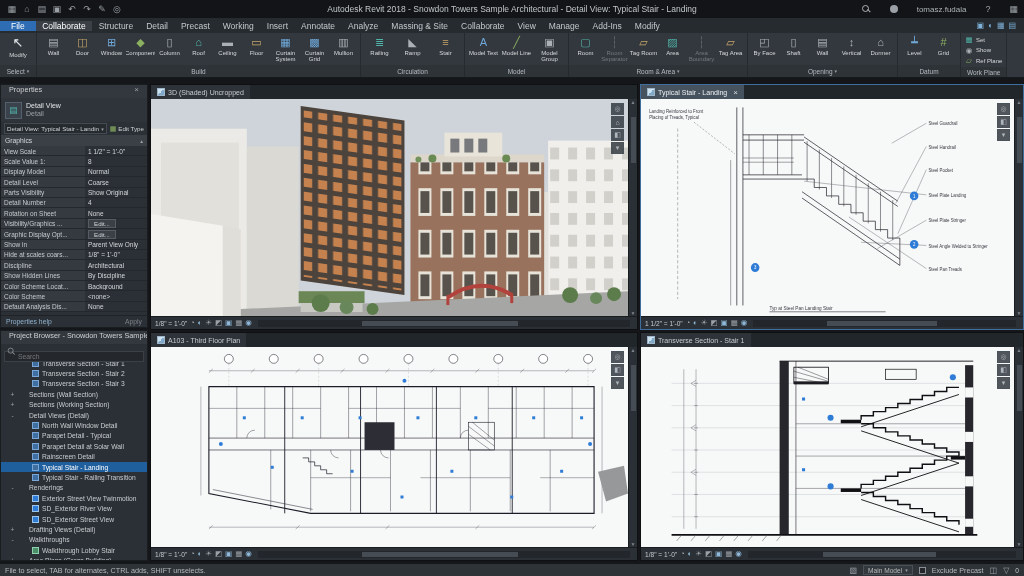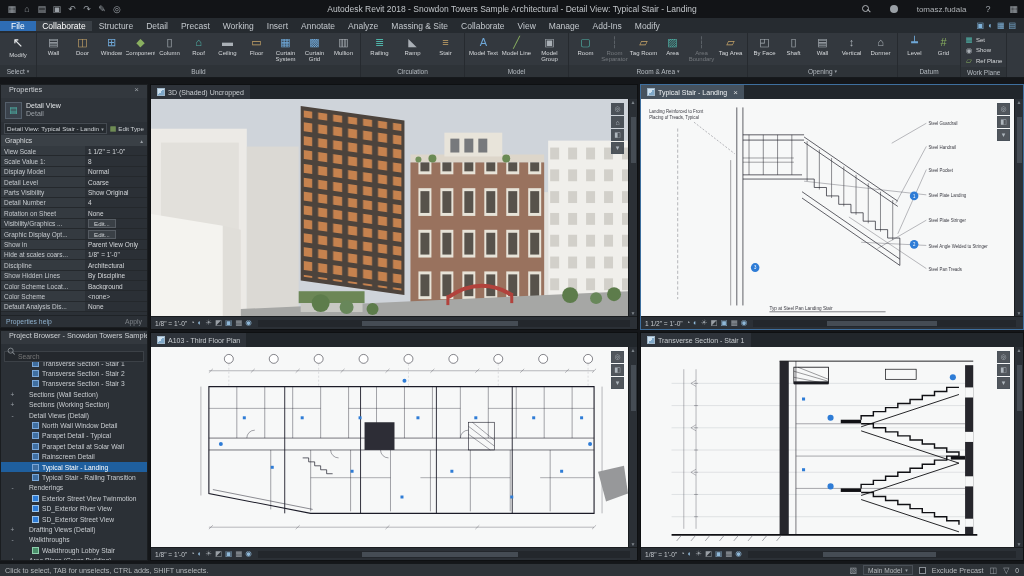--- a/index.html
+++ b/index.html
@@ -935,21 +935,21 @@
     <span class="cicon">▣</span>
     <span class="cicon g">▦</span>
     <span class="cicon">◉</span>
     <div class="hscroll">
         <div class="hthumb"></div>
       </div>
   </div>
 </div>
 
 <div id="statusbar">
-  <span>Click to select, TAB for unselects, CTRL adds, SHIFT unselects.</span>
+  <span>File to select, TAB for alternates, CTRL adds, SHIFT unselects.</span>
   <div class="sb-right">
     <span class="sb-ic">▧</span>
     <span class="mm">
         <span>Main Model</span>
         <span class="car">▾</span>
       </span>
     <span class="cb"></span>
     <span>Exclude Precast</span>
     <span class="sb-ic">◫</span>
     <span class="sb-ic">▽</span>

